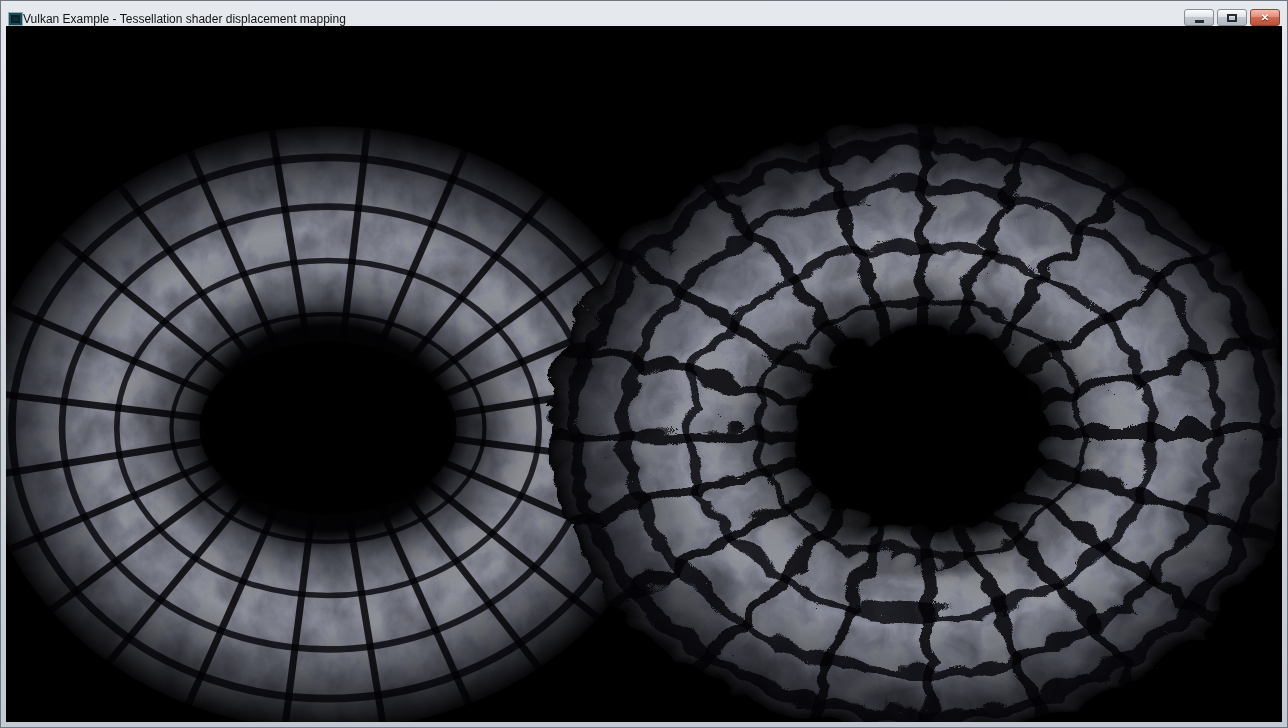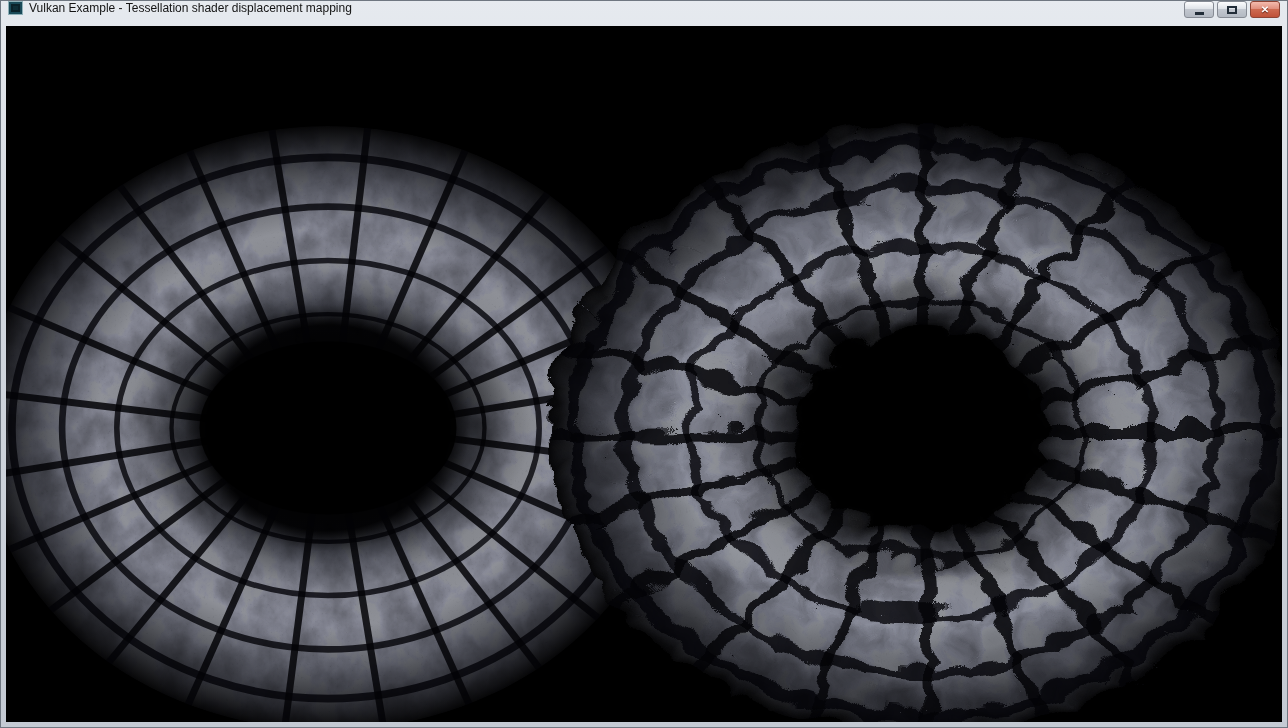--- a/index.html
+++ b/index.html
@@ -4,21 +4,21 @@
 <style>
   * { margin:0; padding:0; box-sizing:border-box; }
   html,body { width:1288px; height:728px; background:#000; font-family:"Liberation Sans", sans-serif; overflow:hidden; }
   .window {
     width:1288px; height:728px;
     background:linear-gradient(180deg,#e6eaef 0%,#d2d7de 40%,#c4cad3 100%);
     border:1px solid #6f7781;
     padding:0 5px 5px 5px;
     display:flex; flex-direction:column;
   }
-  .titlebar { height:25px; display:flex; align-items:flex-start; gap:6px; padding:0 2px; }
+  .titlebar { height:25px; display:flex; align-items:flex-end; padding:0 2px; }
   .app-icon {
     width:15px; height:14px; flex:0 0 auto;
     background:#0e2d36;
     border:1px solid #8fb0b8;
     box-shadow:inset 0 0 0 2px #1a4a58, inset 0 0 0 4px #0a2129;
   }
   .title { font-size:12px; color:#141414; white-space:nowrap; }
   .controls { margin-left:auto; display:flex; gap:3px; align-items:center; }
   .winbtn {
     width:30px; height:17px; padding:0;

